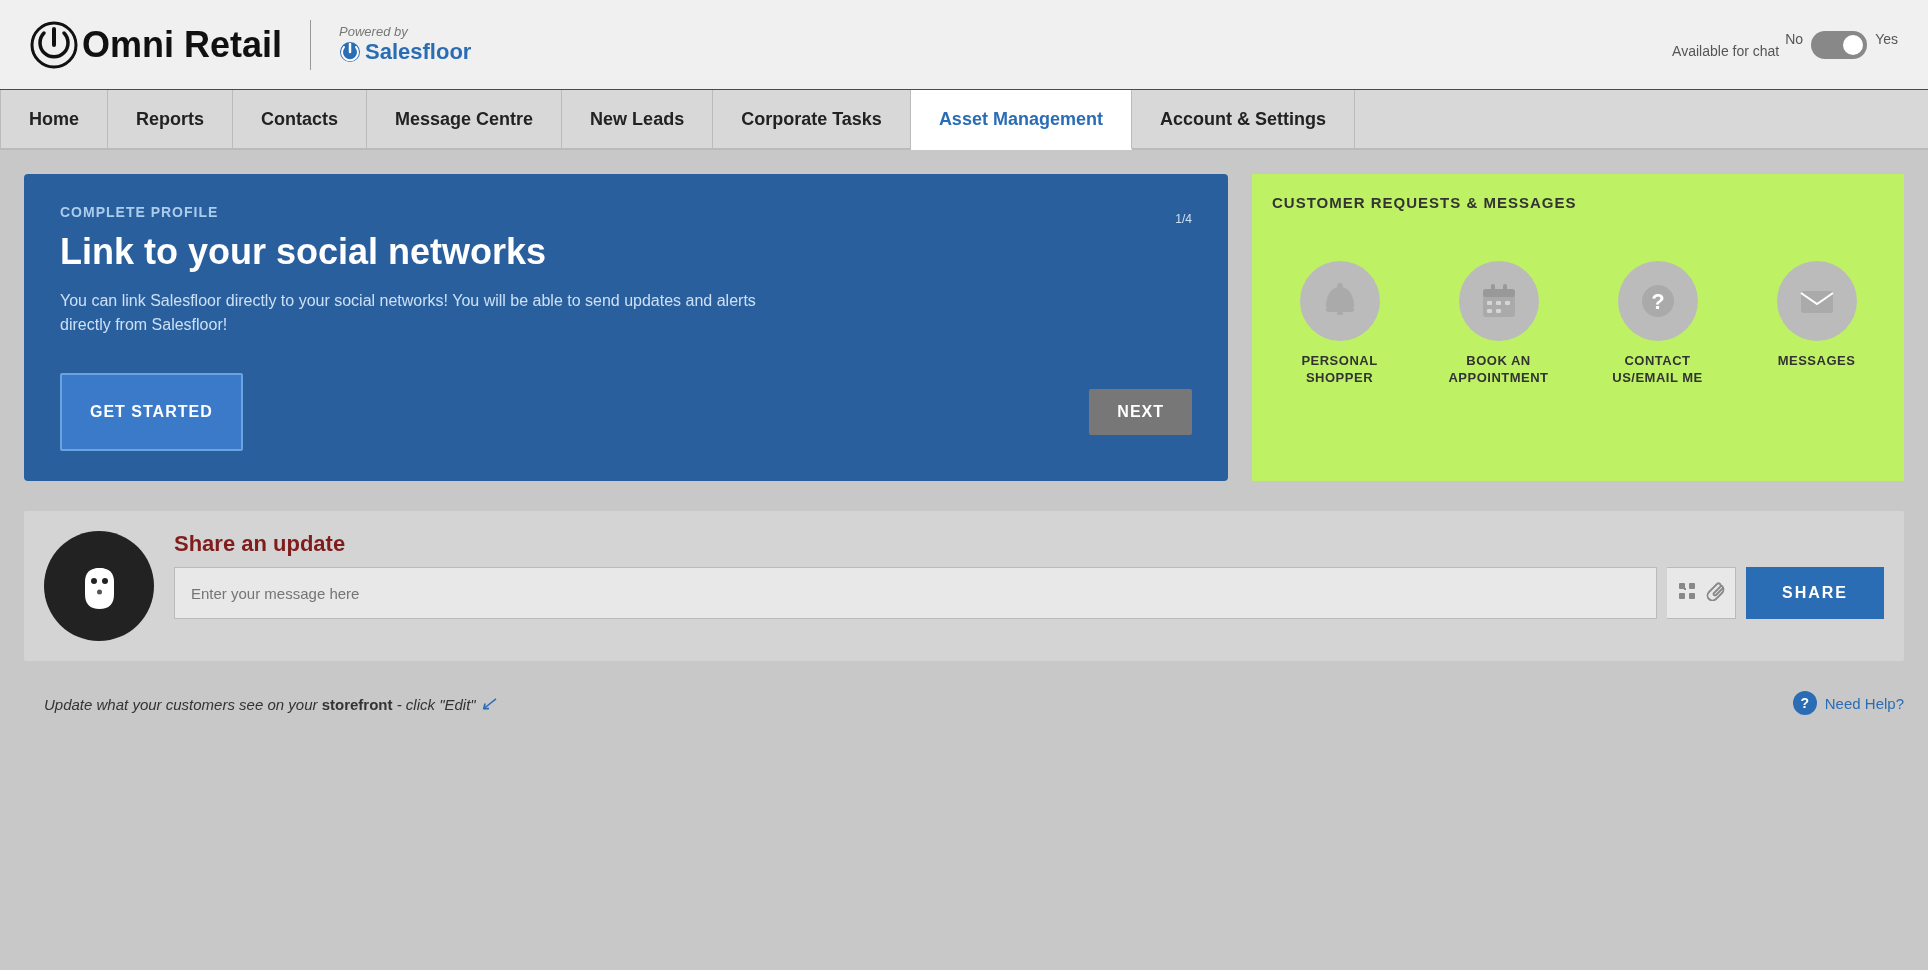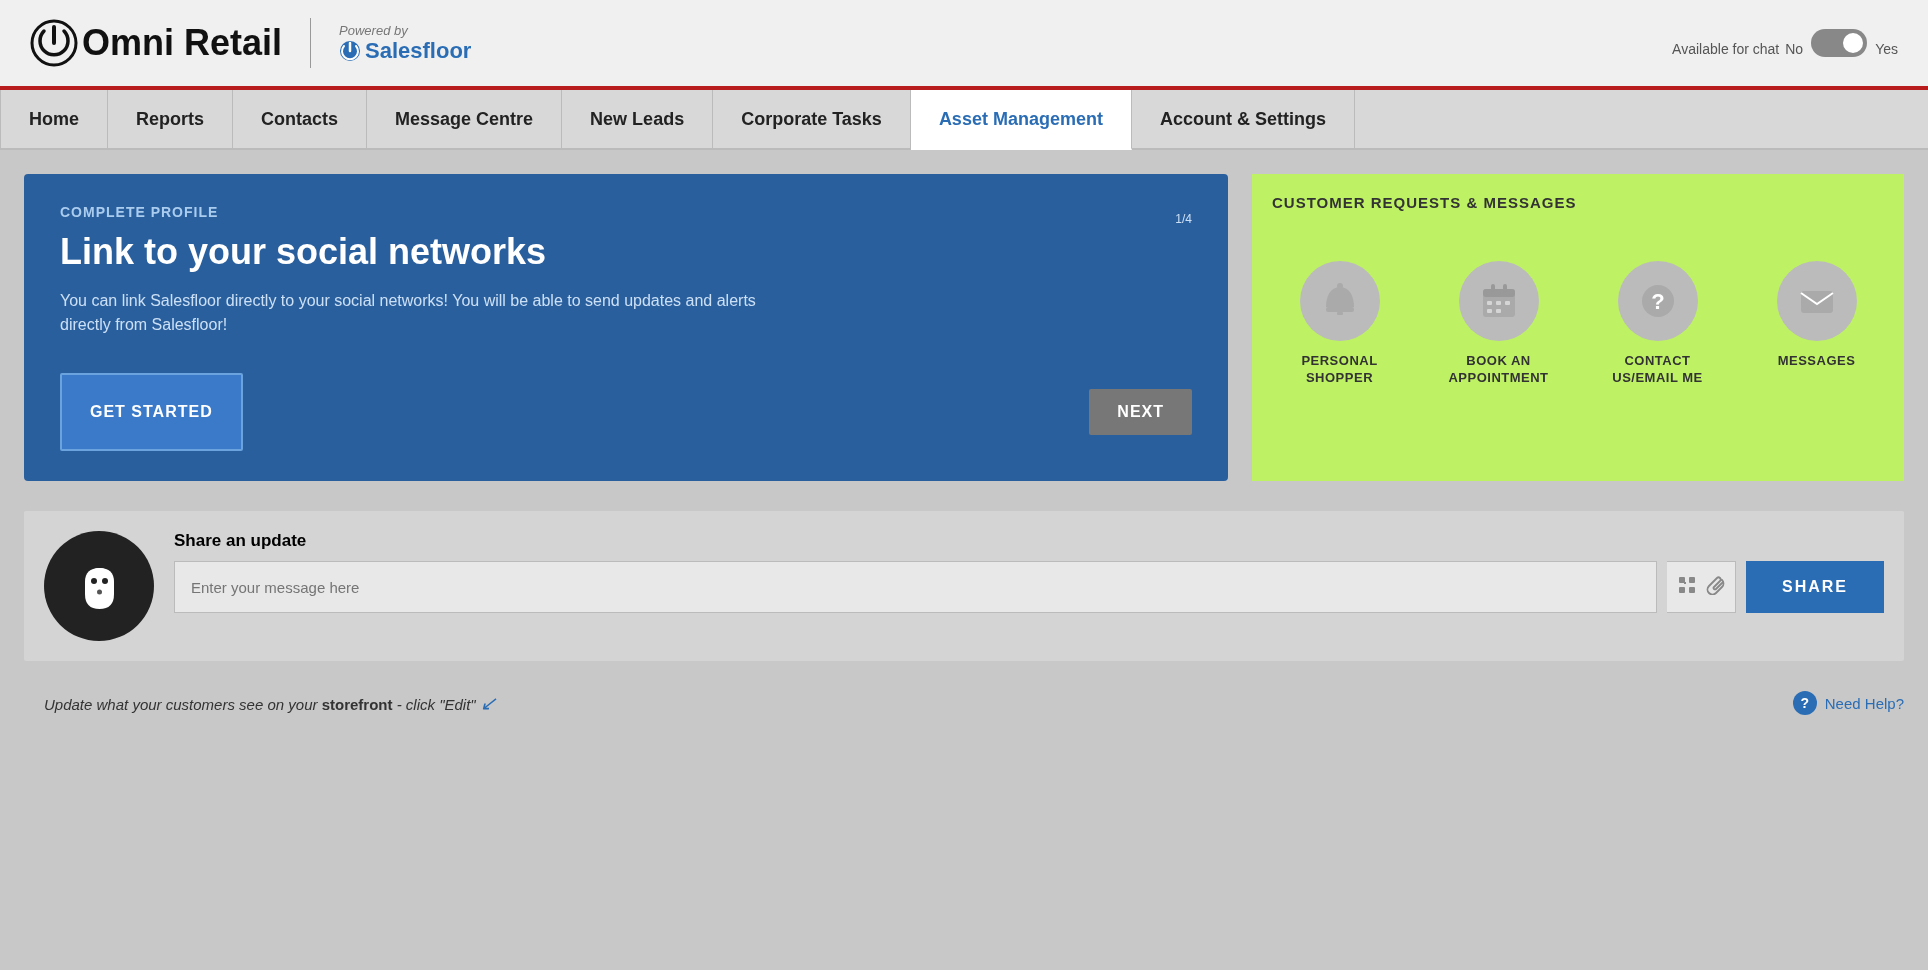--- a/index.html
+++ b/index.html
@@ -10,21 +10,21 @@
       width: 1928px;
     }
 
     
     .header {
       background: #f0f0f0;
       display: flex;
       align-items: center;
       justify-content: space-between;
       padding: 10px 30px;
-      border-bottom: 4px solid #b91c1c;
+      border-bottom: 1px solid #b91c1c;
       height: 90px;
     }
     .logo-area {
       display: flex;
       align-items: center;
       gap: 12px;
     }
     .logo-text {
       font-size: 36px;
       font-weight: bold;
@@ -67,21 +67,21 @@
       flex-direction: row;
       align-items: flex-end;
       gap: 6px;
     }
     .chat-label {
       font-size: 14px;
       color: #555;
     }
     .toggle-row {
       display: flex;
-      align-items: flex-end;
+      align-items: flex-start;
       gap: 8px;
     }
     .toggle-label {
       font-size: 14px;
       color: #555;
     }
     .toggle-switch {
       position: relative;
       width: 56px;
       height: 28px;
@@ -274,23 +274,23 @@
       justify-content: center;
       flex-shrink: 0;
     }
     .share-input-area {
       flex: 1;
       display: flex;
       flex-direction: column;
       gap: 10px;
     }
     .share-label {
-      font-size: 17px;
-      font-weight: bold;
-      color: #000000;
+      font-size: 22px;
+      font-weight: bold;
+      color: #7f1d1d;
     }
     .share-input-row {
       display: flex;
       gap: 10px;
       align-items: center;
     }
     .share-input {
       flex: 1;
       height: 52px;
       background: #e8e8e8;

